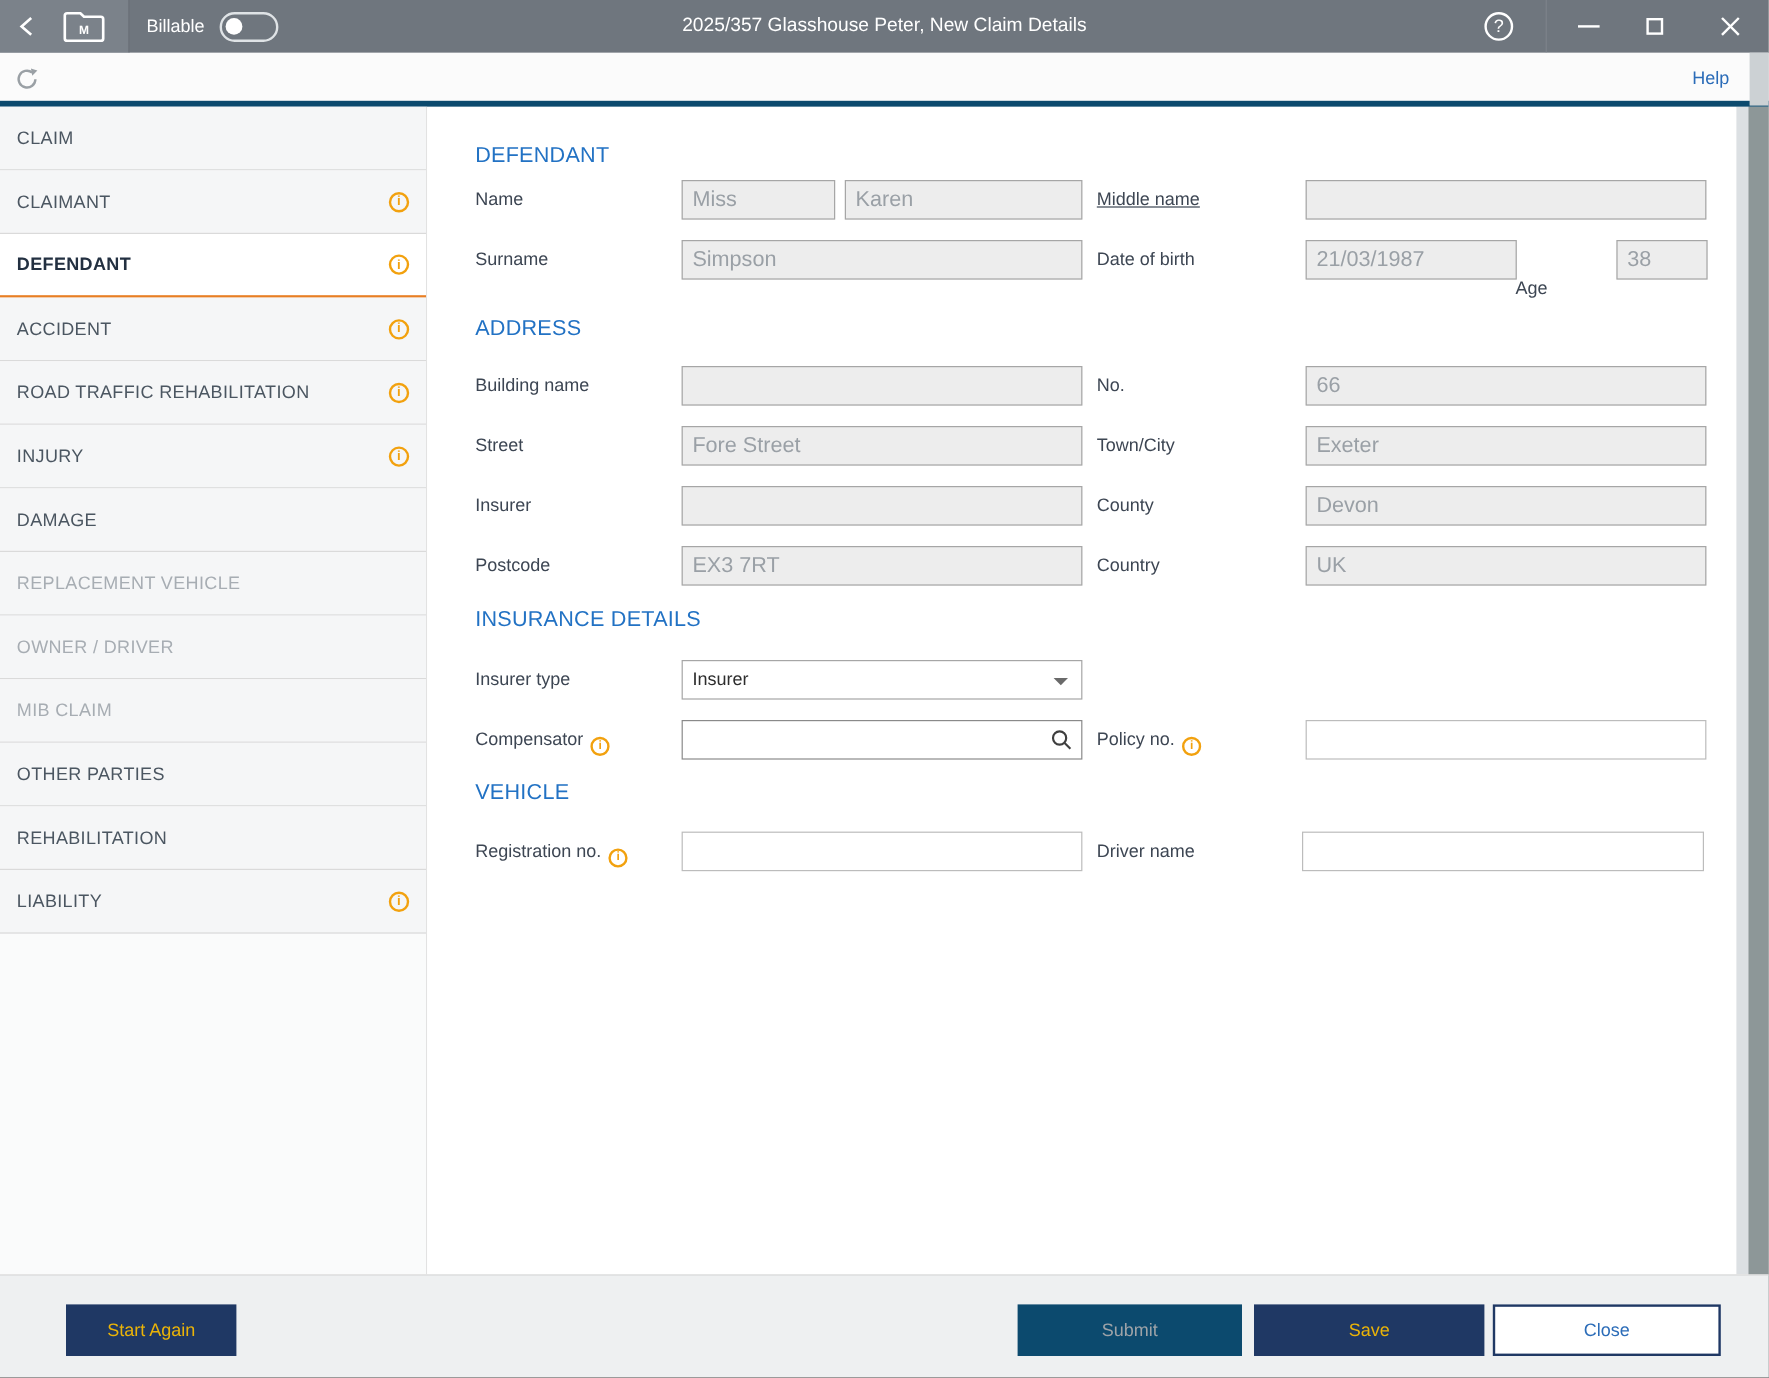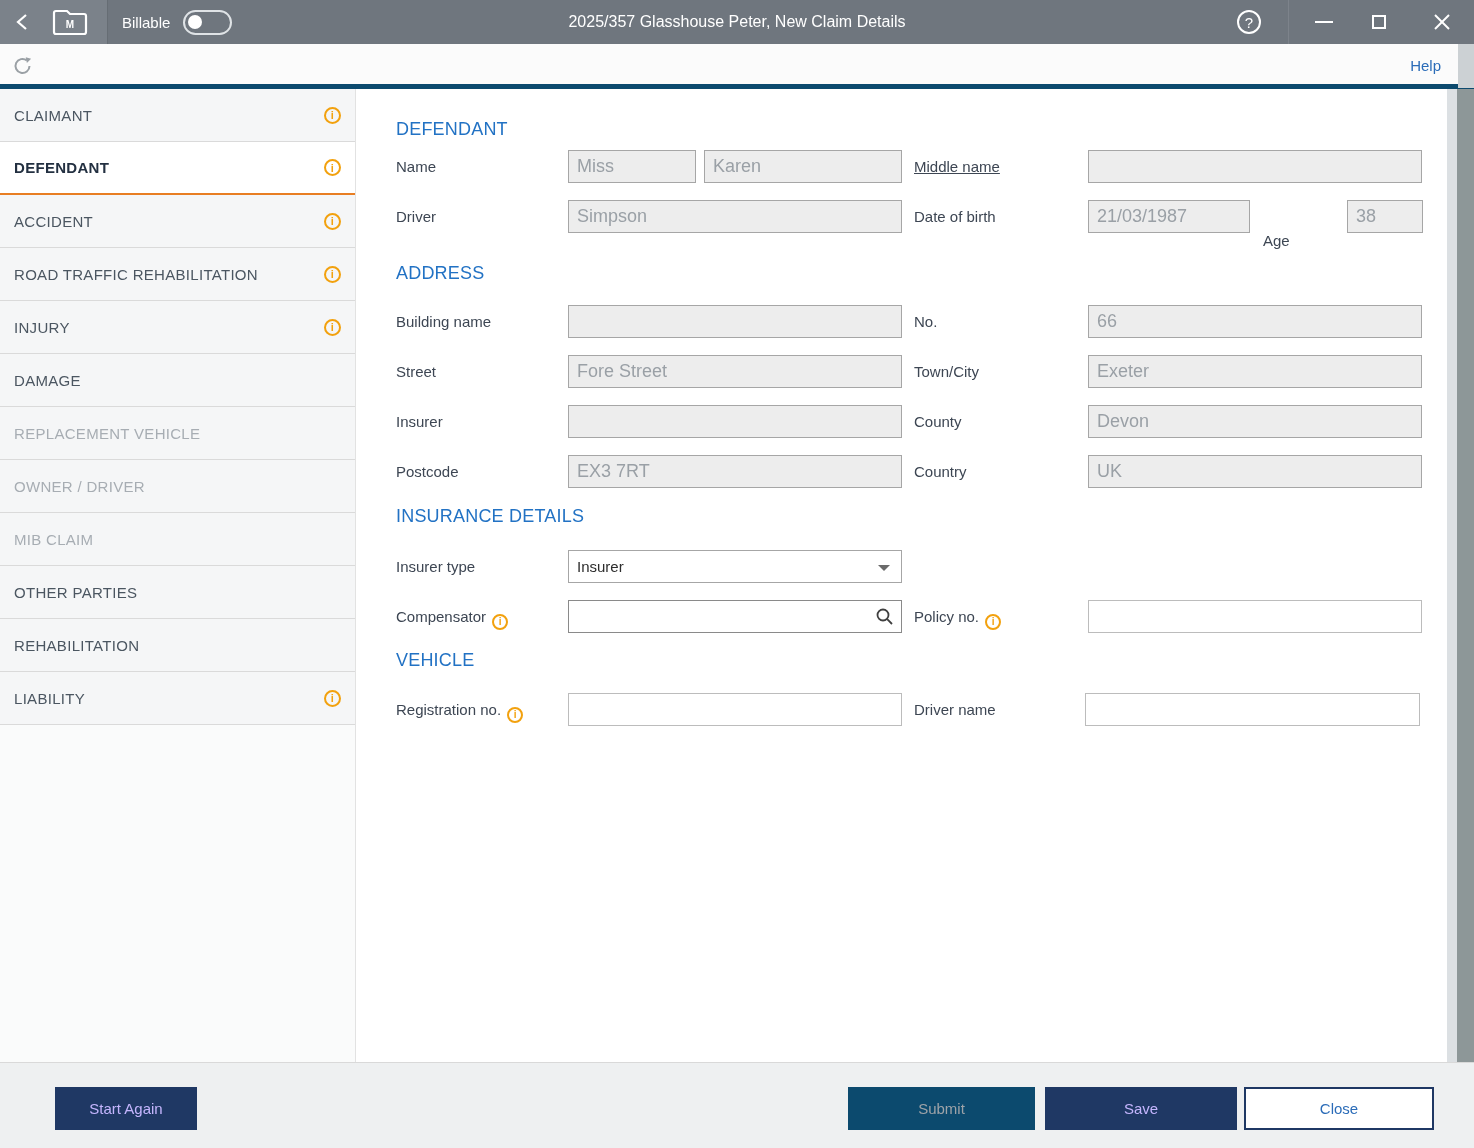--- a/index.html
+++ b/index.html
@@ -53,21 +53,21 @@
   .search-wrap .inp{left:0;top:0;border-color:#8a8a8a;}
   .search-ic{position:absolute;right:8px;top:7px;width:19px;height:19px;cursor:pointer;}
 
   
   .scroll-track{position:absolute;right:17px;top:89px;width:10px;height:973px;background:#dce0e3;cursor:pointer;}
   .right-edge{position:absolute;right:0;top:89px;width:17px;height:1059px;background:#8d9798;}
 
   
   .footer{position:absolute;left:0;bottom:0;width:100%;height:86px;background:#eef0f1;border-top:1px solid #d9d9d9;box-sizing:border-box;}
   .f-btn{position:absolute;top:24px;height:43px;box-sizing:border-box;font-size:15px;font-family:"Liberation Sans",sans-serif;display:flex;align-items:center;justify-content:center;cursor:pointer;border:none;}
-  .f-navy{background:#1f3864;color:#c4b5fd;}
+  .f-navy{background:#1f3864;color:#eab308;}
   .f-disabled{background:#0c4a6e;color:#9ea3a8;cursor:default;}
   .f-outline{background:#ffffff;border:2px solid #1f3864;color:#2b6cb8;}
 </style>
 </head>
 <body>
 
 <div class="window">
 
   <div class="titlebar">
     <div class="titlebar-left">
@@ -106,20 +106,23 @@
     <svg class="refresh-btn" viewBox="0 0 22 22">
       <path d="M17.5 11 A7 7 0 1 1 14.8 5.4" fill="none" stroke="#9aa0a5" stroke-width="2"></path>
       <polygon points="13.2,1.5 19.5,3.5 14.5,8.5" fill="#9aa0a5" transform="scale(0.85) translate(3,1)"></polygon>
     </svg>
     <span class="help-link">Help</span>
   </div>
   <div class="toolbar-edge" style="top:44px;"></div>
 
   <div class="sidebar">
     <div class="side-item">
+      <span class="s-label">CLAIM</span>
+    </div>
+    <div class="side-item">
       <span class="s-label">CLAIMANT</span>
       <span class="info-ic">i</span>
     </div>
     <div class="side-item active">
       <span class="s-label">DEFENDANT</span>
       <span class="info-ic">i</span>
     </div>
     <div class="side-item">
       <span class="s-label">ACCIDENT</span>
       <span class="info-ic">i</span>
@@ -159,24 +162,24 @@
   <div class="content">
 
     <div class="sec-head" style="left:40px;top:30px;">DEFENDANT</div>
 
     <div class="lbl" style="left:40px;top:61px;">Name</div>
     <input class="inp" style="left: 212px; top: 61px; width: 128px;" disabled="" value="Miss">
     <input class="inp" style="left: 348px; top: 61px; width: 198px;" disabled="" value="Karen">
     <div class="lbl" style="left:558px;top:61px;text-decoration:underline;">Middle name</div>
     <input class="inp" style="left: 732px; top: 61px; width: 334px;" disabled="" value="">
 
-    <div class="lbl" style="left:40px;top:111px;">Driver</div>
+    <div class="lbl" style="left:40px;top:111px;">Surname</div>
     <input class="inp" style="left: 212px; top: 111px; width: 334px;" disabled="" value="Simpson">
     <div class="lbl" style="left:558px;top:111px;">Date of birth</div>
-    <input class="inp" style="left: 732px; top: 111px; width: 162px;" disabled="" value="21/03/1987">
+    <input class="inp" style="left: 732px; top: 111px; width: 176px;" disabled="" value="21/03/1987">
     <div class="lbl" style="left:907px;top:111px;margin-top:24px;">Age</div>
     <input class="inp" style="left: 991px; top: 111px; width: 76px;" disabled="" value="38">
 
     <div class="sec-head" style="left:40px;top:174px;">ADDRESS</div>
 
     <div class="lbl" style="left:40px;top:216px;">Building name</div>
     <input class="inp" style="left: 212px; top: 216px; width: 334px;" disabled="" value="">
     <div class="lbl" style="left:558px;top:216px;">No.</div>
     <input class="inp" style="left: 732px; top: 216px; width: 334px;" disabled="" value="66">
 

